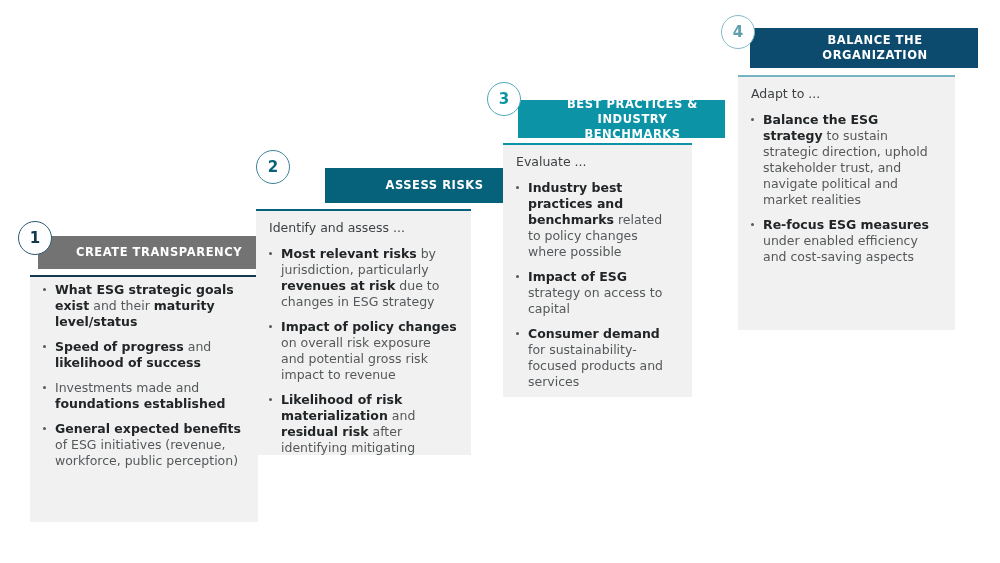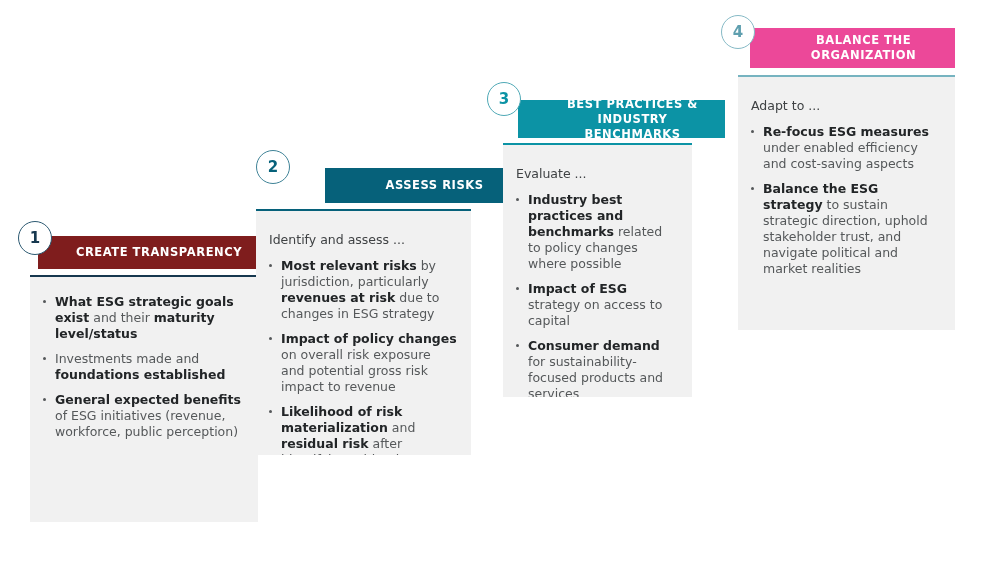--- a/index.html
+++ b/index.html
@@ -45,21 +45,21 @@
   .card-header .htext {
     display: block;
     white-space: pre-line;
   }
 
   
   .card-body {
     position: absolute;
     box-sizing: border-box;
     background: #f1f1f1;
-    padding: 19px 14px 10px 12px;
+    padding: 7px 14px 10px 12px;
     overflow: hidden;
   }
   .card-body .topline {
     position: absolute;
     left: 0;
     top: 0;
     right: 0;
     height: 2px;
   }
 
@@ -112,21 +112,21 @@
     justify-content: center;
     font-size: 15px;
     font-weight: bold;
     color: #16384f;
     z-index: 5;
   }
 
   
   #card-1 .card-header {
     left: 38px; top: 236px; width: 220px; height: 33px;
-    background: #7f1d1d;
+    background: #737373;
   }
   #card-1 .card-body {
     left: 30px; top: 275px; width: 228px; height: 247px;
   }
   #card-1 .card-body .topline { background: #16384f; }
   #card-1 .badge { left: 18px; top: 221px; border-color: #2d5a72; color: #16384f; }
 
   
   #card-2 .card-header {
     left: 290px; top: 168px; width: 197px; height: 35px;
@@ -145,22 +145,22 @@
     background: #0c93a5;
   }
   #card-3 .card-body {
     left: 503px; top: 143px; width: 189px; height: 254px;
   }
   #card-3 .card-body .topline { background: #0c93a5; }
   #card-3 .badge { left: 487px; top: 82px; border-color: #4fa9b6; color: #0c93a5; }
 
   
   #card-4 .card-header {
-    left: 750px; top: 28px; width: 205px; height: 40px;
-    background: #ec4899;
+    left: 750px; top: 28px; width: 228px; height: 40px;
+    background: #0c4a6e;
   }
   #card-4 .card-body {
     left: 738px; top: 75px; width: 217px; height: 255px;
   }
   #card-4 .card-body .topline { background: #76b3c0; }
   #card-4 .badge { left: 721px; top: 15px; border-color: #86bac6; color: #5f9faf; }
 </style>
 </head>
 <body>
 
@@ -168,20 +168,21 @@
 
   <div class="card" id="card-1">
     <div class="badge">1</div>
     <div class="card-header">
       <span class="htext">CREATE TRANSPARENCY</span>
     </div>
     <div class="card-body">
       <div class="topline"></div>
       <ul class="bullets">
           <li><span class="dot"></span><b>What ESG strategic goals exist</b><span> and their </span><b>maturity level/status</b></li>
+          <li><span class="dot"></span><b>Speed of progress</b><span> and </span><b>likelihood of success</b></li>
           <li><span class="dot"></span><span>Investments made and </span><b>foundations established</b></li>
           <li><span class="dot"></span><b>General expected benefits</b><span> of ESG initiatives (revenue, workforce, public perception)</span></li>
         </ul>
     </div>
   </div>
 
   <div class="card" id="card-2">
     <div class="badge">2</div>
     <div class="card-header">
       <span class="htext">ASSESS RISKS</span>
@@ -217,19 +218,19 @@
   <div class="card" id="card-4">
     <div class="badge">4</div>
     <div class="card-header">
       <span class="htext">BALANCE THE
 ORGANIZATION</span>
     </div>
     <div class="card-body">
       <div class="topline"></div>
       <div class="intro">Adapt to ...</div>
       <ul class="bullets">
+          <li><span class="dot"></span><b>Balance the ESG strategy</b><span> to sustain strategic direction, uphold stakeholder trust, and navigate political and market realities</span></li>
           <li><span class="dot"></span><b>Re-focus ESG measures</b><span> under enabled efficiency and cost-saving aspects</span></li>
-          <li><span class="dot"></span><b>Balance the ESG strategy</b><span> to sustain strategic direction, uphold stakeholder trust, and navigate political and market realities</span></li>
         </ul>
     </div>
   </div>
 
 </div>
 
 </body></html>

